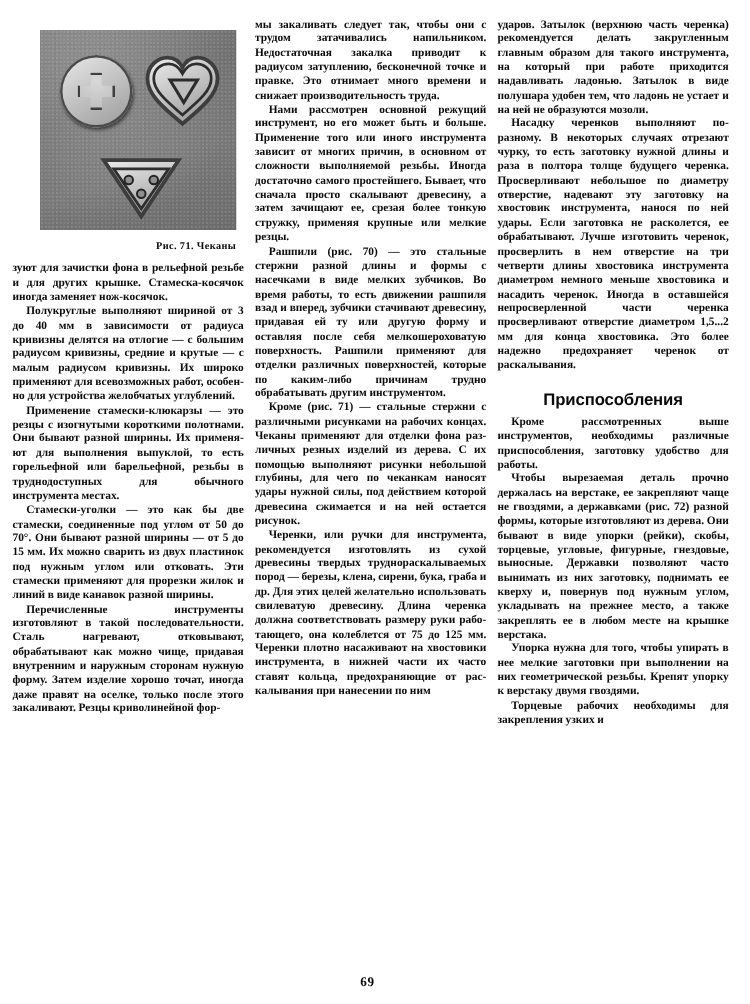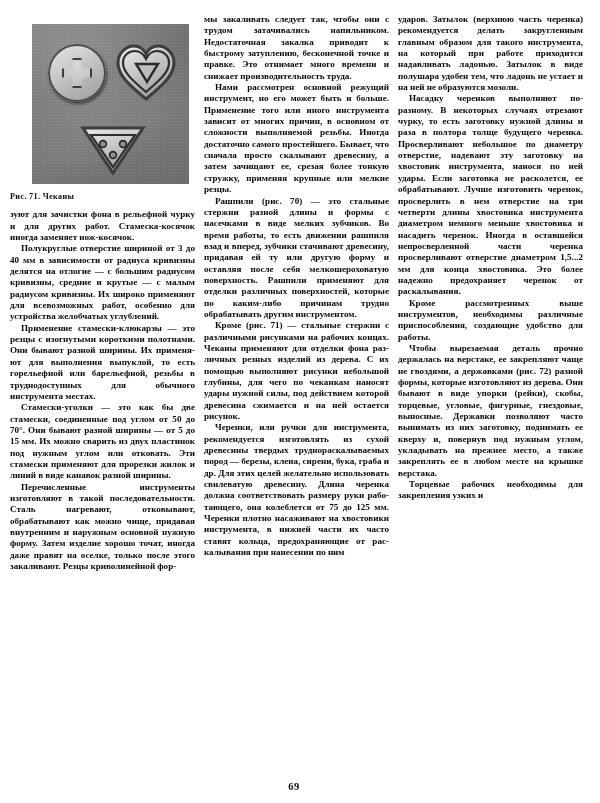--- a/index.html
+++ b/index.html
@@ -111,21 +111,21 @@
   .st-heart svg { display: block; }
 
   
   .st-tri {
     left: 48px; bottom: 8px;
     width: 66px; height: 52px;
   }
   .st-tri svg { display: block; }
 
   .fig-caption {
-    text-align: left;
+    text-align: right;
     font-size: 8.2px;
     font-weight: 700;
     letter-spacing: .35px;
     margin: 7px 0 7px 0;
     padding-right: 6px;
   }
 
   
   h2.section {
     font-size: 13.4px;
@@ -190,53 +190,55 @@
               <path d="M11 11 L55 11 L33 43 Z" fill="none" stroke="#2e2e2e" stroke-width="2.2"></path>
               <circle cx="23" cy="20" r="3.4" fill="#8f8f8f" stroke="#242424" stroke-width="1.6"></circle>
               <circle cx="43" cy="20" r="3.4" fill="#8f8f8f" stroke="#242424" stroke-width="1.6"></circle>
               <circle cx="33" cy="31" r="3.4" fill="#8f8f8f" stroke="#242424" stroke-width="1.6"></circle>
             </svg>
           </div>
         </div>
         <div class="fig-caption">Рис. 71. Чеканы</div>
       </div>
 
-      <p class="noind"><span>зуют для зачистки фона в рельефной чурку и для других работ. Стамеска-косячок иногда заменяет нож-косячок.</span></p>
-
-      <p><span class="ital">Полукруглые отверстие</span> ширин­ой от 3 до 40 мм в зависи­мости от радиуса кривизны де­лятся на отлогие — с большим радиусом кривизны, средние и крутые — с малым радиусом кри­визны. Их широко применяют для всевозможных работ, особен­но для устройства желобчатых углублений.</p>
+      <p class="noind"><span>зуют для зачистки фона в рельефной резьбе и для других крышке. Стамеска-косячок иногда заменяет нож-косячок.</span></p>
+
+      <p><span class="ital">Полукруглые выполняют</span> ширин­ой от 3 до 40 мм в зависи­мости от радиуса кривизны де­лятся на отлогие — с большим радиусом кривизны, средние и крутые — с малым радиусом кри­визны. Их широко применяют для всевозможных работ, особен­но для устройства желобчатых углублений.</p>
 
       <p><span class="ital">Применение</span> <span class="ital">стамески-клюкарзы</span> — это резцы с изогнутыми короткими полотнами. Они быва­ют разной ширины. Их применя­ют для выполнения выпуклой, то есть горельефной или барель­ефной, резьбы в труднодоступ­ных для обычного инструмента местах.</p>
 
       <p><span class="ital">Стамески-уголки</span> — это как бы две стамески, соединенные под углом от 50 до 70°. Они бывают разной ширины — от 5 до 15 мм. Их можно сварить из двух плас­тинок под нужным углом или от­ковать. Эти стамески применяют для прорезки жилок и линий в виде канавок разной ширины.</p>
 
-      <p><span>Перечисленные инструменты изготовляют в такой последовательности. Сталь нагревают, отковывают, обрабатывают как можно чище, придавая внутренним и наружным основной нужную форму. Затем изделие хорошо точат, иногда даже правят на оселке, только после этого закаливают. Резцы криволинейной фор-</span></p>
+      <p><span>Перечисленные инструменты изготовляют в такой последовательности. Сталь нагревают, отковывают, обрабатывают как можно чище, придавая внутренним и наружным сторонам нужную форму. Затем изделие хорошо точат, иногда даже правят на оселке, только после этого закаливают. Резцы криволинейной фор-</span></p>
     </div>
 
     <div class="col col-2">
-      <p class="noind"><span>мы закаливать следует так, чтобы они с трудом затачивались напильником. Недостаточная закалка приводит к быстрому затуплению, бесконечной точке и правке. Это отнимает много времени и снижает производительность труда.</span></p>
+      <p class="noind"><span>мы закаливать следует так, чтобы они с трудом затачивались напильником. Недостаточная закалка приводит к радиусом затуплению, бесконечной точке и правке. Это отнимает много времени и снижает производительность труда.</span></p>
 
       <p><span>Нами рассмотрен основной режущий инструмент, но его может быть и больше. Применение того или иного инструмента зависит от многих причин, в основном от сложности выполняемой резьбы. Иногда достаточно самого простейшего. Бывает, что сначала просто скалывают древесину, а затем зачищают ее, срезая более тонкую стружку, применяя крупные или мелкие резцы.</span></p>
 
       <p><span class="ital">Рашпили</span> (рис. 70) — это сталь­ные стержни разной длины и формы с насечками в виде мелких зубчиков. Во время работы, то есть движении рашпиля взад и вперед, зубчики стачивают дре­весину, придавая ей ту или дру­гую форму и оставляя после себя мелкошероховатую поверхность. Рашпили применяют для отделки различных поверхностей, кото­рые по каким-либо причинам трудно обрабатывать другим ин­струментом.</p>
 
       <p><span class="ital">Кроме</span> (рис. 71) — стальные стержни с различными рисунка­ми на рабочих концах. Чеканы применяют для отделки фона раз­личных резных изделий из дере­ва. С их помощью выполняют рисунки небольшой глубины, для чего по чеканкам наносят удары нужной силы, под действием ко­торой древесина сжимается и на ней остается рисунок.</p>
 
       <p><span class="ital">Черенки</span>, или <span class="ital">ручки для инструмента</span>, рекомендуется изготовлять из сухой древесины твердых труд­нораскалываемых пород — бере­зы, клена, сирени, бука, граба и др. Для этих целей желательно использовать свилеватую древе­сину. Длина черенка должна со­ответствовать размеру руки рабо­тающего, она колеблется от 75 до 125 мм. Черенки плотно насажи­вают на хвостовики инструмента, в нижней части их часто ставят кольца, предохраняющие от рас­калывания при нанесении по ним</p>
     </div>
 
     <div class="col col-3">
       <p class="noind"><span>ударов. Затылок (верхнюю часть черенка) рекомендуется делать закругленным главным образом для такого инструмента, на который при работе приходится надавливать ладонью. Затылок в виде полушара удобен тем, что ладонь не устает и на ней не образуются мозоли.</span></p>
 
       <p><span>Насадку черенков выполняют по-разному. В некоторых случаях отрезают чурку, то есть заготовку нужной длины и раза в полтора толще будущего черенка. Просверливают небольшое по диаметру отверстие, надевают эту заготовку на хвостовик инструмента, нанося по ней удары. Если заготовка не расколется, ее обрабатывают. Лучше изготовить черенок, просверлить в нем отверстие на три четверти длины хвостовика инструмента диаметром немного меньше хвостовика и насадить черенок. Иногда в оставшейся непросверленной части черенка просверливают отверстие диаметром 1,5...2 мм для конца хвостовика. Это более надежно предохраняет черенок от раскалывания.</span></p>
 
-
-      <p><span>Кроме рассмотренных выше инструментов, необходимы различные приспособления, создающие удобство для работы.</span></p>
+      <h2 class="section">Приспособления</h2>
+
+      <p><span>Кроме рассмотренных выше инструментов, необходимы различные приспособления, заготовку удобство для работы.</span></p>
 
       <p>Чтобы вырезаемая деталь проч­но держалась на верстаке, ее за­крепляют чаще не гвоздями, а <span class="ital">державками</span> (рис. 72) разной фор­мы, которые изготовляют из дере­ва. Они бывают в виде упорки (рейки), скобы, торцевые, угловые, фигурные, гнездовые, выносные. Державки позволяют часто выни­мать из них заготовку, поднимать ее кверху и, повернув под нужным углом, укладывать на прежнее место, а также закреплять ее в любом месте на крышке верста­ка.</p>
 
+      <p><span class="ital">Упорка</span> нужна для того, чтобы упирать в нее мелкие заготовки при выполнении на них геомет­рической резьбы. Крепят упорку к верстаку двумя гвоздями.</p>
 
       <p><span class="ital">Торцевые рабочих</span> необходи­мы для закрепления узких и</p>
     </div>
 
   </div>
 
   <div class="page-number"><span>69</span></div>
 </div>
 
 </body></html>

